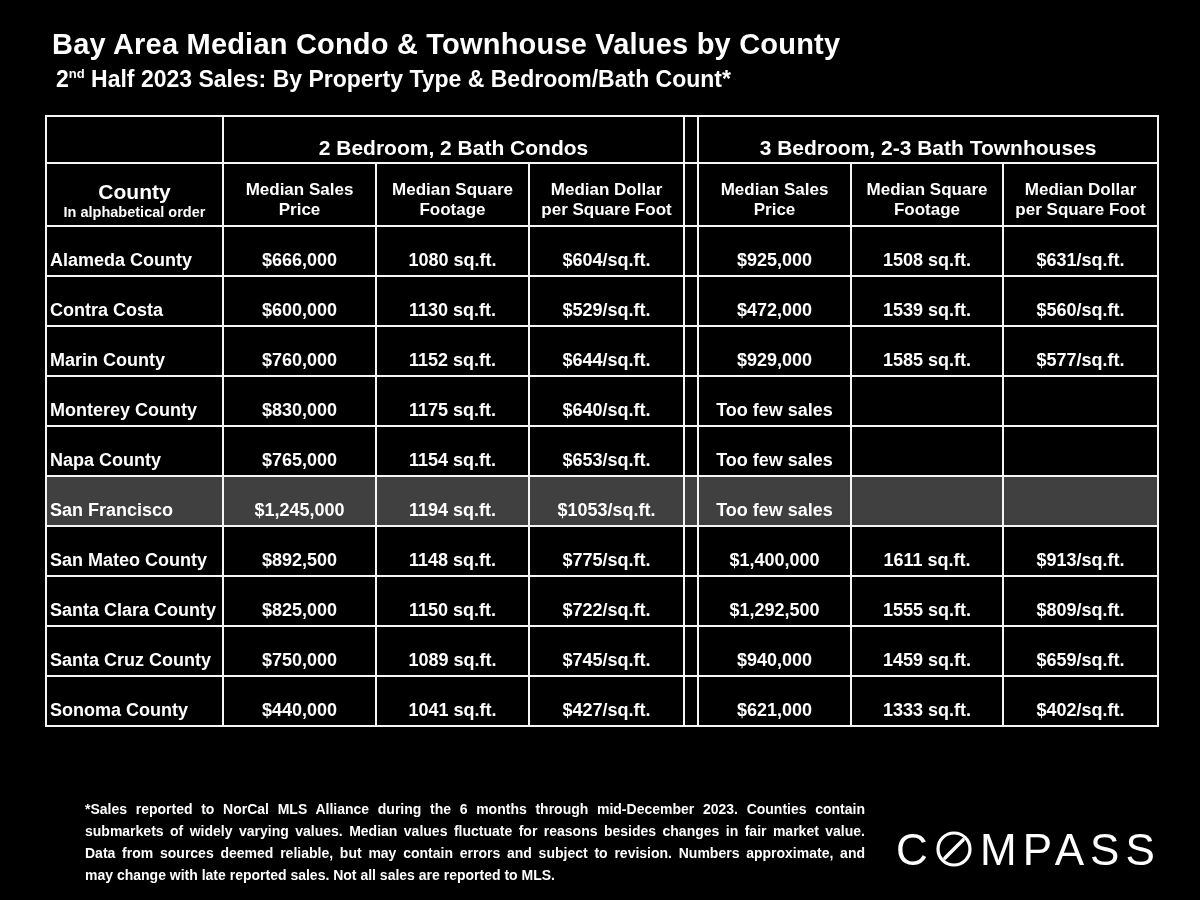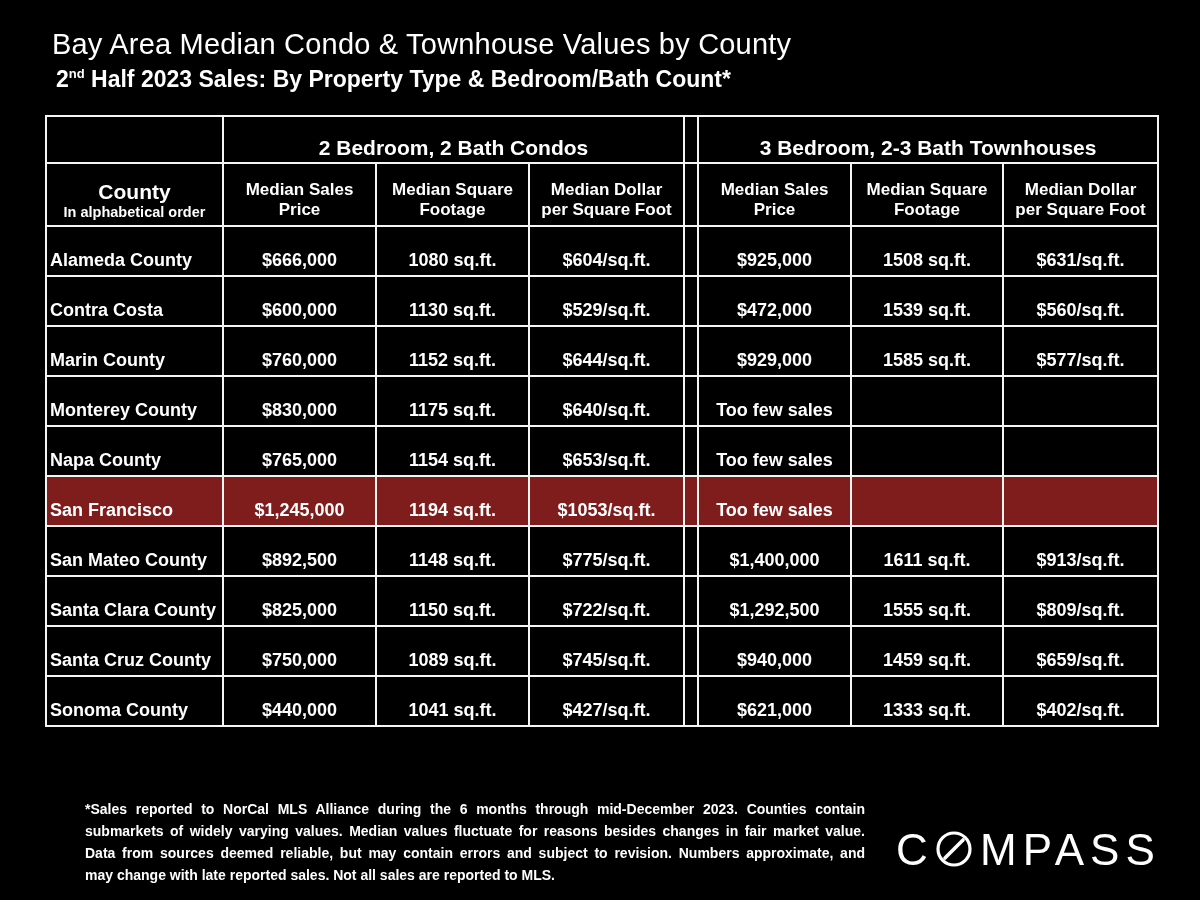--- a/index.html
+++ b/index.html
@@ -10,21 +10,21 @@
     width: 1200px;
     height: 900px;
     background: #000;
     color: #fff;
     overflow: hidden;
   }
   .title {
     position: absolute;
     left: 52px; top: 28px;
     font-size: 29px;
-    font-weight: normal;
+    font-weight: bold;
     letter-spacing: 0.2px;
   }
   .subtitle {
     position: absolute;
     left: 56px; top: 66px;
     font-size: 23px;
     font-weight: bold;
   }
   .subtitle sup { font-size: 13px; vertical-align: super; }
 
@@ -45,21 +45,21 @@
     font-size: 21px; text-align: center; }
   tr.cols-row th { height: 54px; vertical-align: bottom; padding-bottom: 4px;
     font-size: 17px; text-align: center; line-height: 1.22; }
   th.county-head .l1 { font-size: 21px; line-height: 1.1; margin-top: 16px; }
   th.county-head .l2 { font-size: 14.5px; line-height: 1.25; }
   tbody td { height: 50px; vertical-align: bottom; padding-bottom: 4px;
     font-size: 18px; }
   td.county { text-align: left; padding-left: 3px; }
   td.val { text-align: center; }
   .spacer { background: #000; }
-  tr.hl td { background: #7f1d1d; }
+  tr.hl td { background: #404040; }
 
   .footnote {
     position: absolute;
     left: 85px; top: 798px;
     width: 780px;
     font-size: 14px;
     font-weight: bold;
     line-height: 22px;
     color: #fff;
   }

